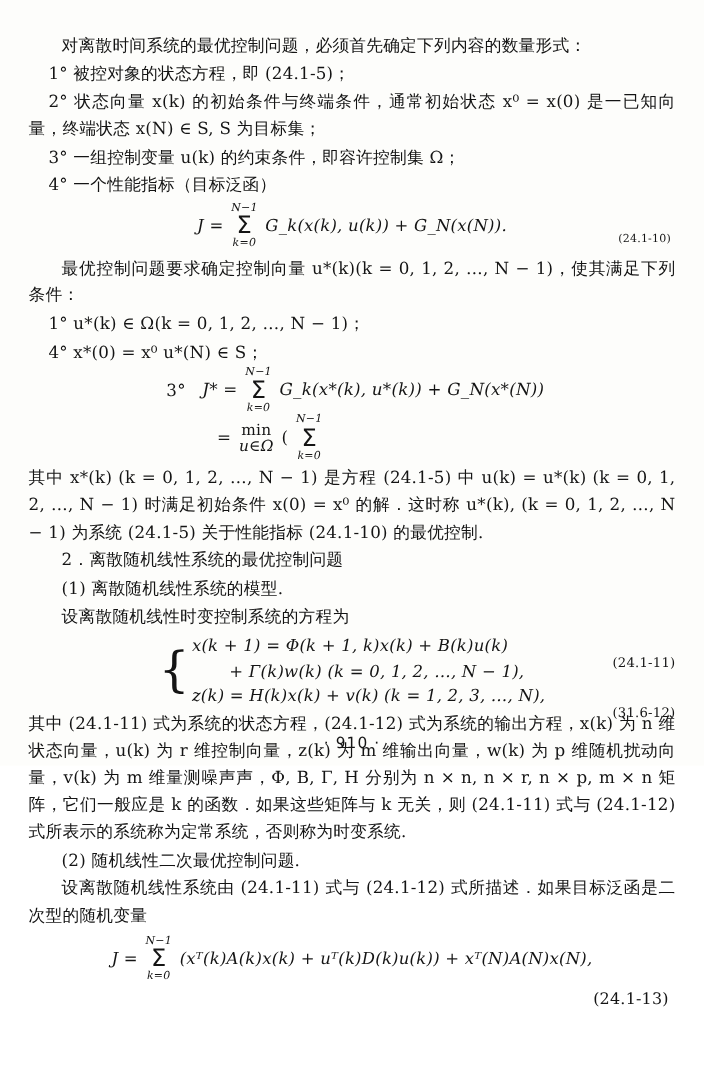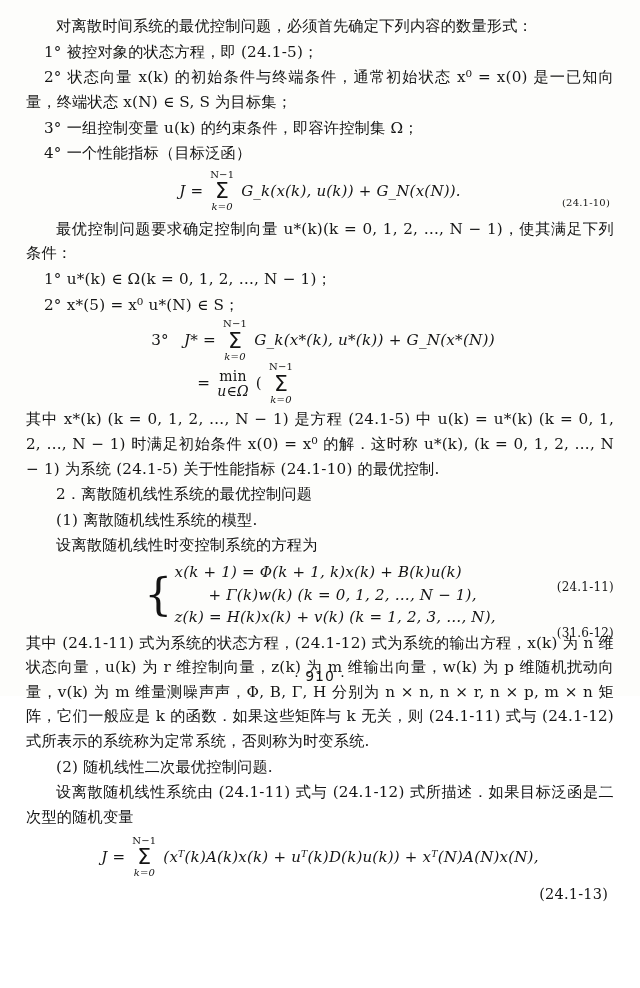--- a/index.html
+++ b/index.html
@@ -12,21 +12,21 @@
     height: 988px;
     font-family: "DejaVu Serif", serif;
     color: #141414;
     overflow: hidden;
   }
   .page {
     position: relative;
     width: 640px;
     height: 696px;
     box-sizing: border-box;
-    padding: 14px 26px 0 26px;
+    padding: 29px 26px 0 26px;
     
     background: #fdfdfb;
   }
   .body-text {
     font-size: 15.2px;
     line-height: 1.62;
     text-align: justify;
     letter-spacing: 0.2px;
   }
   .p {
@@ -68,20 +68,21 @@
     text-align: center;
     font-style: normal;
     line-height: 1;
     position: relative;
     top: 0px;
     margin: 0 2px;
   }
   .sum .top {
     display: block;
     font-size: 10px;
+    font-style: italic;
     line-height: 1.05;
   }
   .sum .sig {
     display: block;
     font-size: 22px;
     line-height: 1;
     font-family: "DejaVu Sans", sans-serif;
   }
   .sum .bot {
     display: block;
@@ -189,21 +190,21 @@
         </span>
         <span class="i">G_k(x(k), u(k)) + G_N(x(N)).</span>
       </span>
       <span class="eq-num">(24.1-10)</span>
     </div>
 
     <p class="p indent">最优控制问题要求确定控制向量 u*(k)(k = 0, 1, 2, …, N − 1)，使其满足下列条件：</p>
 
     <p class="p indent2">1° u*(k) ∈ Ω(k = 0, 1, 2, …, N − 1)；</p>
 
-    <p class="p indent2">2° x*(5) = x⁰   u*(N) ∈ S；</p>
+    <p class="p indent2">4° x*(0) = x⁰   u*(N) ∈ S；</p>
 
     <div class="eqblock">
       <div class="stack-eq" style="padding-left:6px;">
         <div style="display:inline-block; text-align:left;">
           <div class="ln" style="white-space:nowrap;">
             <span style="font-style:normal; margin-right:10px;">3°</span>
             <span class="i">J* =</span>
             <span class="sum">
               <span class="top">N−1</span>
               <span class="sig">Σ</span>

